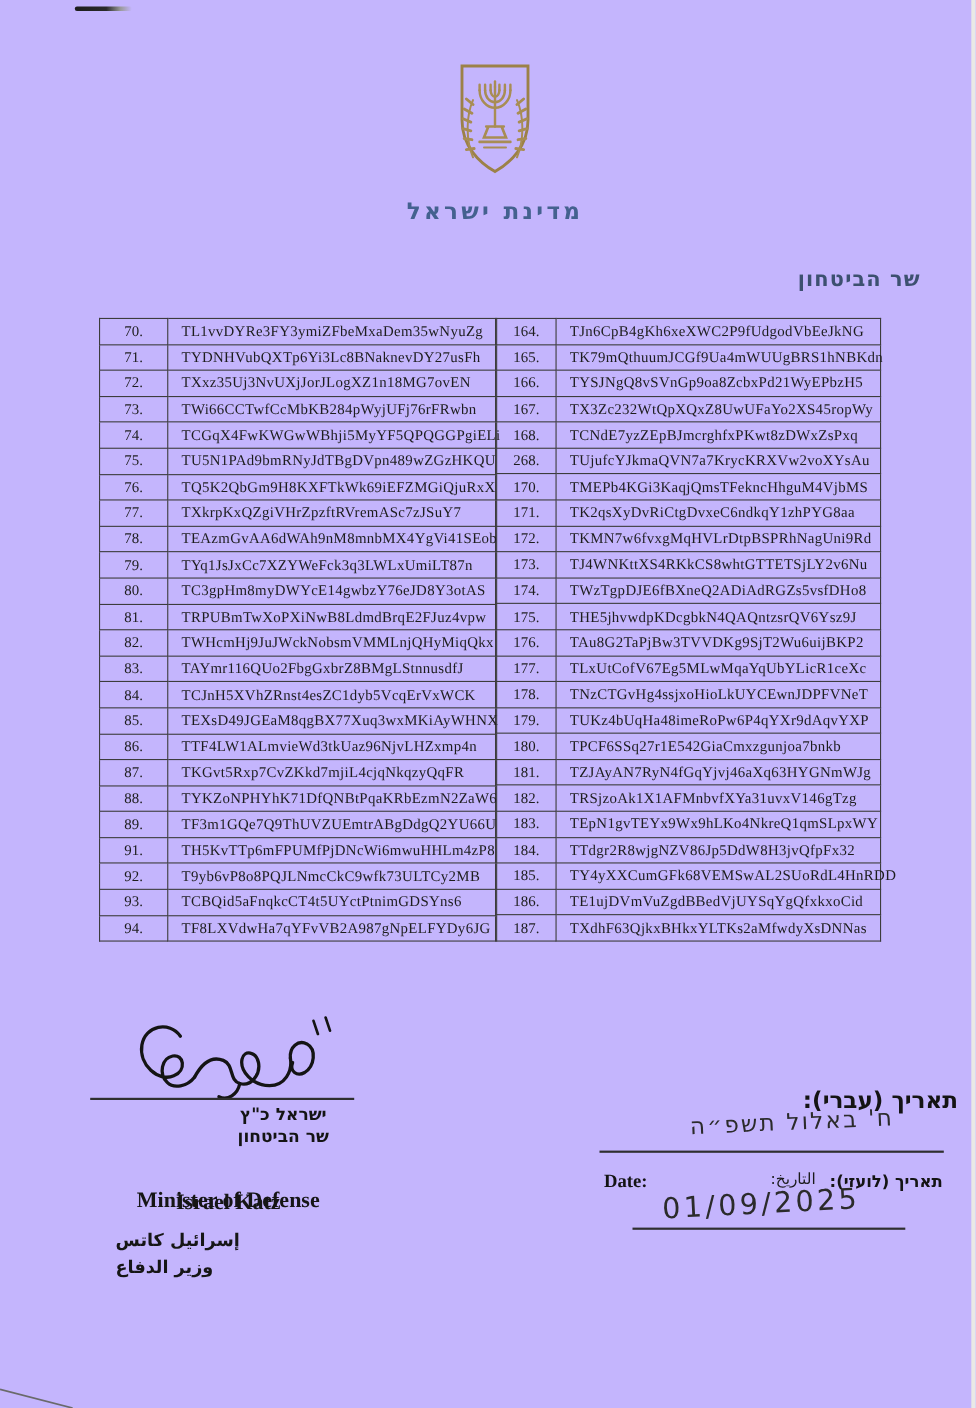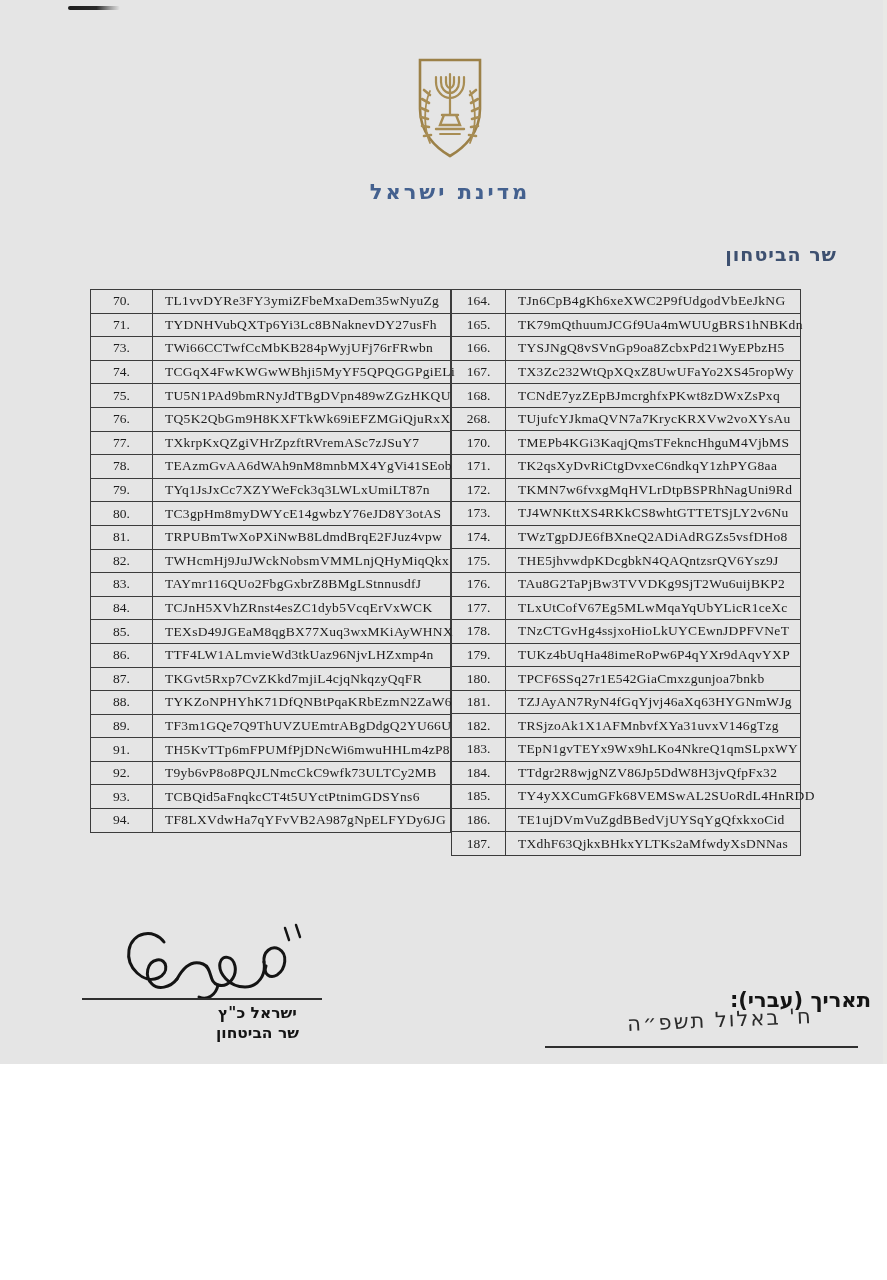--- a/index.html
+++ b/index.html
@@ -1,19 +1,19 @@
 <!DOCTYPE html>
 <html><head>
 <meta charset="utf-8">
 <style>
   * { box-sizing: border-box; }
   body { margin: 0; background: #ffffff; font-family: "Liberation Serif", serif; }
   .page {
-    position: relative; width: 887px; height: 1064px;
-    background: #e5e5e5; overflow: hidden; margin: 0 auto;
+    position: relative; width: 887px; height: 1280px;
+    background: #c4b5fd; overflow: hidden; margin: 0 auto;
   }
   .edge-shade {
     position: absolute; right: 0; top: 0; width: 4px; height: 100%;
     background: #e9e9e6;
   }
   .scan-dash {
     position: absolute; left: 68px; top: 6px; width: 52px; height: 4px;
     background: linear-gradient(to right, #1d1d1d 0%, #2a2a2a 55%, #9a9a9a 80%, rgba(200,200,200,0));
     border-radius: 2px;
   }
@@ -133,20 +133,24 @@
     <tbody>
         <tr>
           <td class="num">70.</td>
           <td class="code">TL1vvDYRe3FY3ymiZFbeMxaDem35wNyuZg</td>
         </tr>
         <tr>
           <td class="num">71.</td>
           <td class="code">TYDNHVubQXTp6Yi3Lc8BNaknevDY27usFh</td>
         </tr>
         <tr>
+          <td class="num">72.</td>
+          <td class="code">TXxz35Uj3NvUXjJorJLogXZ1n18MG7ovEN</td>
+        </tr>
+        <tr>
           <td class="num">73.</td>
           <td class="code">TWi66CCTwfCcMbKB284pWyjUFj76rFRwbn</td>
         </tr>
         <tr>
           <td class="num">74.</td>
           <td class="code">TCGqX4FwKWGwWBhji5MyYF5QPQGGPgiELi</td>
         </tr>
         <tr>
           <td class="num">75.</td>
           <td class="code">TU5N1PAd9bmRNyJdTBgDVpn489wZGzHKQU</td>

